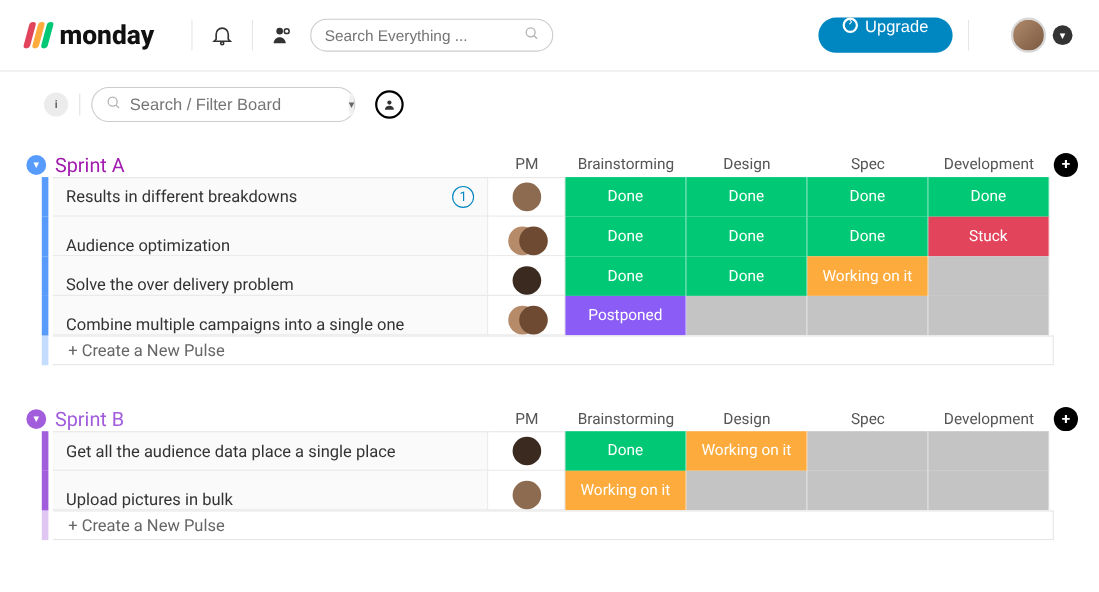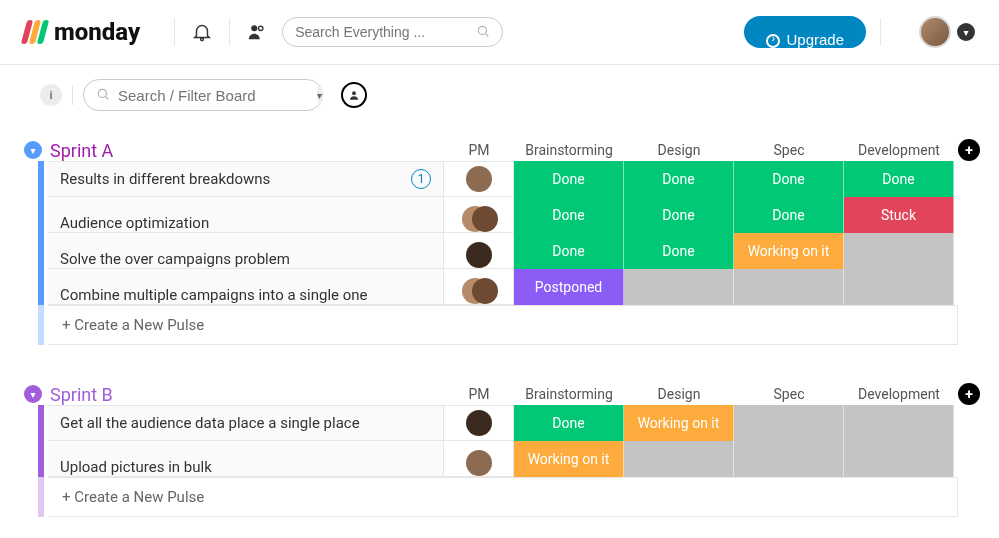--- a/index.html
+++ b/index.html
@@ -10,21 +10,21 @@
   .logo { display: flex; align-items: center; font-size: 24px; font-weight: 800; color: #111; margin-right: 20px; }
   .logo-stripes { display: inline-flex; margin-right: 6px; transform: skewX(-15deg); }
   .logo-stripes span { display:inline-block; width:6px; height:24px; margin-right:2px; border-radius:3px; }
   .logo-stripes .s1{background:#e2445c;} .logo-stripes .s2{background:#fdab3d;} .logo-stripes .s3{background:#00c875;}
   .hdr-divider { width:1px; height:28px; background:#e6e6e6; margin: 0 14px; }
   .hdr-icon { width:26px; height:26px; display:flex; align-items:center; justify-content:center; color:#333; cursor:pointer; }
   .hdr-icon svg { width:22px; height:22px; }
   .search-global { flex: 0 0 190px; border:1px solid #ccc; border-radius:20px; height:30px; display:flex; align-items:center; padding:0 12px; margin-left:12px; color:#666; }
   .search-global input { border:none; outline:none; font-size:14px; flex:1; background:transparent; }
   .header-spacer { flex:1; }
-  .upgrade-btn { background:#0086c0; color:#fff; border:none; border-radius:20px; height:32px; padding:0 22px; font-size:15px; display:flex; align-items:flex-end; gap:6px; cursor:pointer; }
+  .upgrade-btn { background:#0086c0; color:#fff; border:none; border-radius:20px; height:32px; padding:0 22px; font-size:15px; display:flex; align-items:flex-start; gap:6px; cursor:pointer; }
   .upgrade-btn .ring { width:14px;height:14px;border:2px solid #fff;border-radius:50%; position:relative;}
   .upgrade-btn .ring::after{content:"›"; position:absolute; left:3px; top:-4px; font-size:11px;}
   .avatar-wrap { display:flex; align-items:center; margin-left:24px; gap:6px; }
   .avatar-lg { width:32px; height:32px; border-radius:50%; background:linear-gradient(135deg,#b08a6c,#7a5940); border:2px solid #d8d8d8; }
   .caret-badge { width:18px; height:18px; border-radius:50%; background:#333; color:#fff; display:flex; align-items:center; justify-content:center; font-size:10px; }
 
   
   .subhdr { display:flex; align-items:center; padding: 14px 24px 10px 40px; gap:10px; }
   .info-pill { width:22px; height:22px; border-radius:12px; background:#ececec; display:flex; align-items:center; justify-content:center; color:#666; font-size:10px; font-weight:700; }
   .sub-divider{ width:1px; height:20px; background:#e1e1e1; }
@@ -49,21 +49,21 @@
   .row .pm { display:flex; align-items:center; justify-content:center; background:#fff; border:1px solid #e6e6e6; border-left:none; }
   .avatar-sm { width:26px; height:26px; border-radius:50%; background:#8c6b50; }
   .avatar-stack{ position:relative; width:34px; height:26px;}
   .avatar-stack .avatar-sm{position:absolute;}
   .avatar-stack .a1{left:0; background:#b58b6a;}
   .avatar-stack .a2{left:10px; background:#6e4a33;}
   .row .cell { display:flex; align-items:center; justify-content:center; color:#fff; font-size:14px; border-right:1px solid rgba(255,255,255,0.5); }
   .row .trail{ background:#fff; }
   .row + .row .task, .row + .row .pm { border-top:none;align-items:flex-end; }
 
-  .new-pulse-row { display:grid; grid-template-columns: 24px auto; height:40px; }
+  .new-pulse-row { display:grid; grid-template-columns: 24px auto; height:27px; }
   .new-pulse-row .bar { width:6px; margin-left:14px; opacity:0.35; background:var(--grp-color);}
   .new-pulse-row .np { display:flex; align-items:center; padding:0 14px; border:1px solid #e6e6e6; border-left:none; color:#666; font-size:15px; background:#fff; width:910px; }
 
   .task-badge{ width:20px;height:20px;border:1.5px solid #0086c0;color:#0086c0;border-radius:50%;display:flex;align-items:center;justify-content:center;font-size:12px;}
 
   .search-icon{opacity:.5;}
 </style>
 </head>
 <body>
 
@@ -175,21 +175,21 @@
         </div>
       <div class="cell" style="background:#00c875">Done</div>
         <div class="cell" style="background:#00c875">Done</div>
         <div class="cell" style="background:#00c875">Done</div>
         <div class="cell" style="background:#e2445c">Stuck</div>
       <div class="trail"></div>
       </div>
       <div class="row">
       <div class="bar"></div>
       <div class="task">
-          <span>Solve the over campaigns problem</span>
+          <span>Solve the over delivery problem</span>
         </div>
       <div class="pm">
           <div class="avatar-sm" style="background:#3a2a1f"></div>
         </div>
       <div class="cell" style="background:#00c875">Done</div>
         <div class="cell" style="background:#00c875">Done</div>
         <div class="cell" style="background:#fdab3d">Working on it</div>
         <div class="cell" style="background:#c4c4c4"></div>
       <div class="trail"></div>
       </div>

